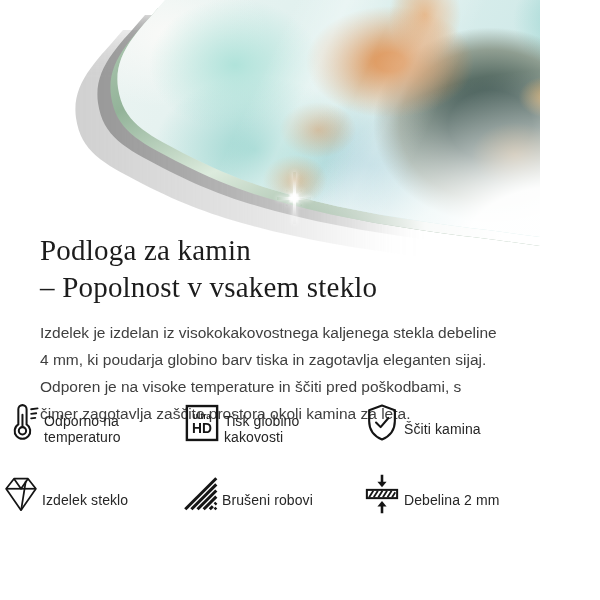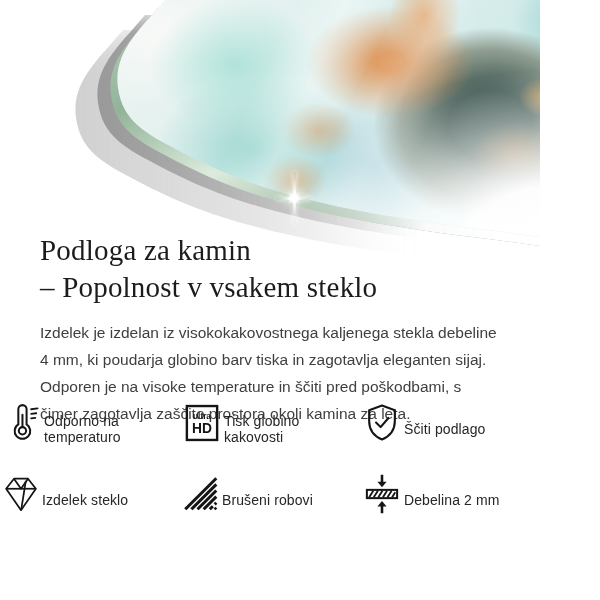--- a/index.html
+++ b/index.html
@@ -115,21 +115,21 @@
       <div class="feat-label">Tisk globino kakovosti</div>
     </div>
 
     <div class="feature">
       <div class="icon-box">
         <svg width="44" height="44" viewBox="0 0 48 48" fill="none" stroke="#151515" stroke-width="2.3" stroke-linecap="round" stroke-linejoin="round">
           <path d="M24,5 L38,10 V22 C38,32 32,38.5 24,42 C16,38.5 10,32 10,22 V10 Z"></path>
           <path d="M17.5,23.5 L22.5,28.5 L31,18.5"></path>
         </svg>
       </div>
-      <div class="feat-label">Ščiti podlago</div>
+      <div class="feat-label">Ščiti kamina</div>
     </div>
 
     <div class="feature">
       <div class="icon-box">
         <svg width="42" height="42" viewBox="0 0 48 48" fill="none" stroke="#151515" stroke-width="2" stroke-linejoin="round">
           <path d="M7,18 L16,6.5 H32 L41,18 L24,42.5 Z"></path>
           <path d="M7,18 H41"></path>
           <path d="M16,6.5 L24,18 L32,6.5"></path>
           <path d="M29.5,9 L24.3,41.5"></path>
         </svg>

